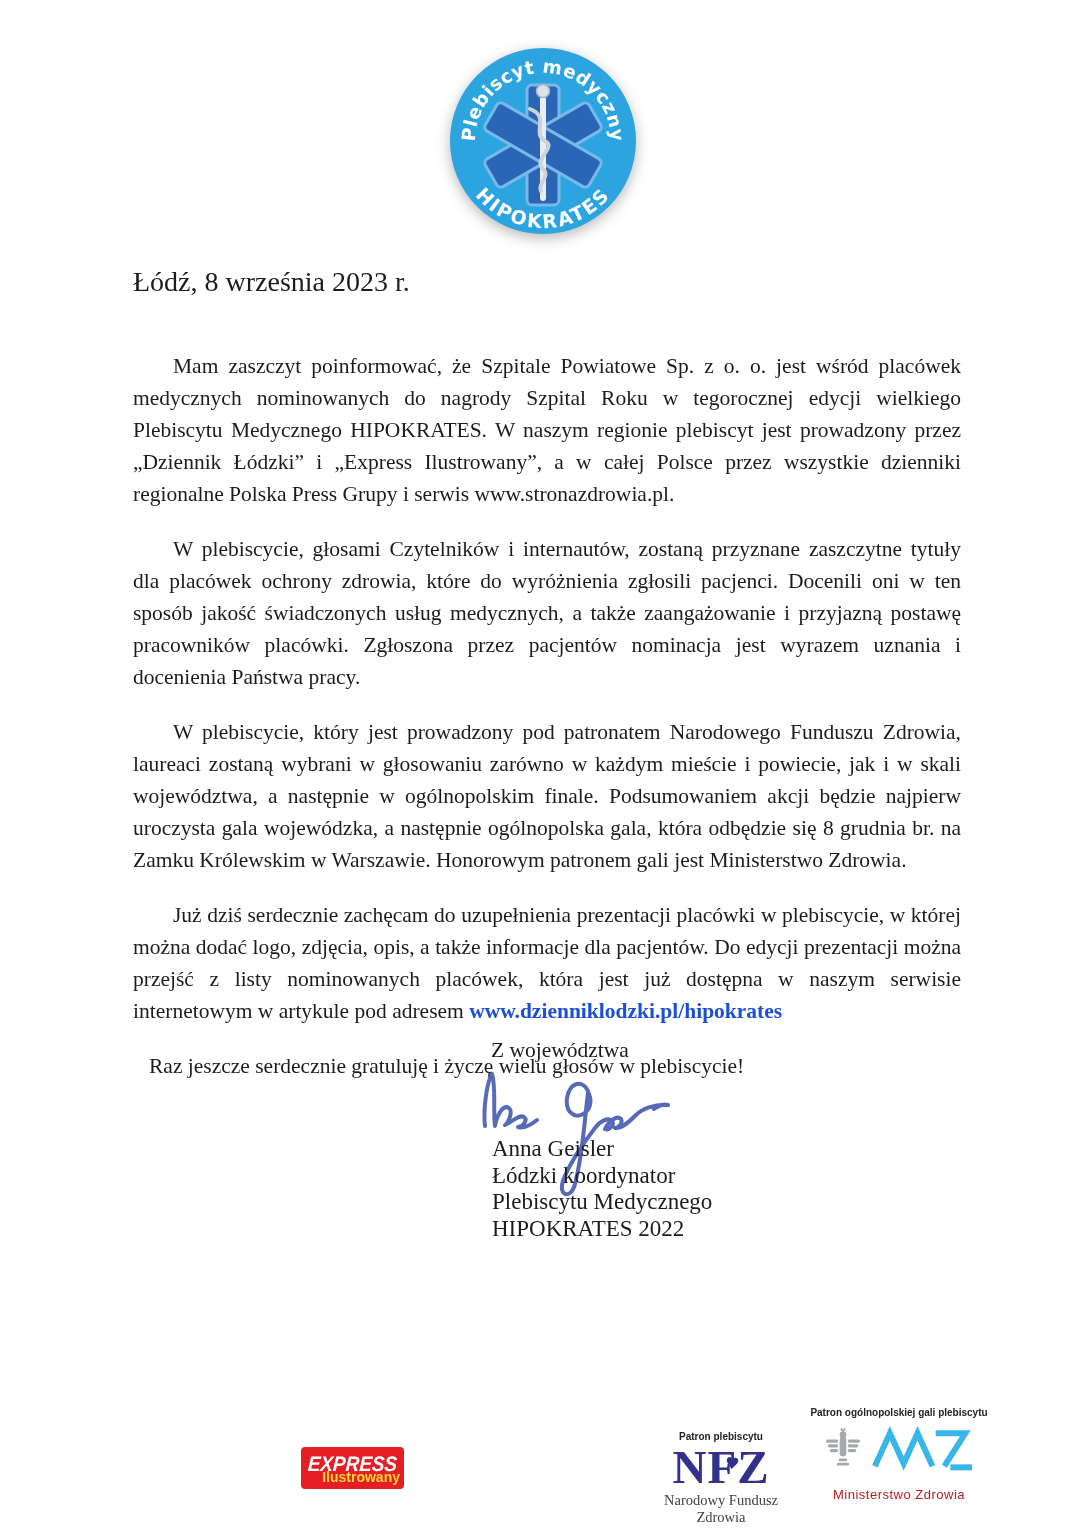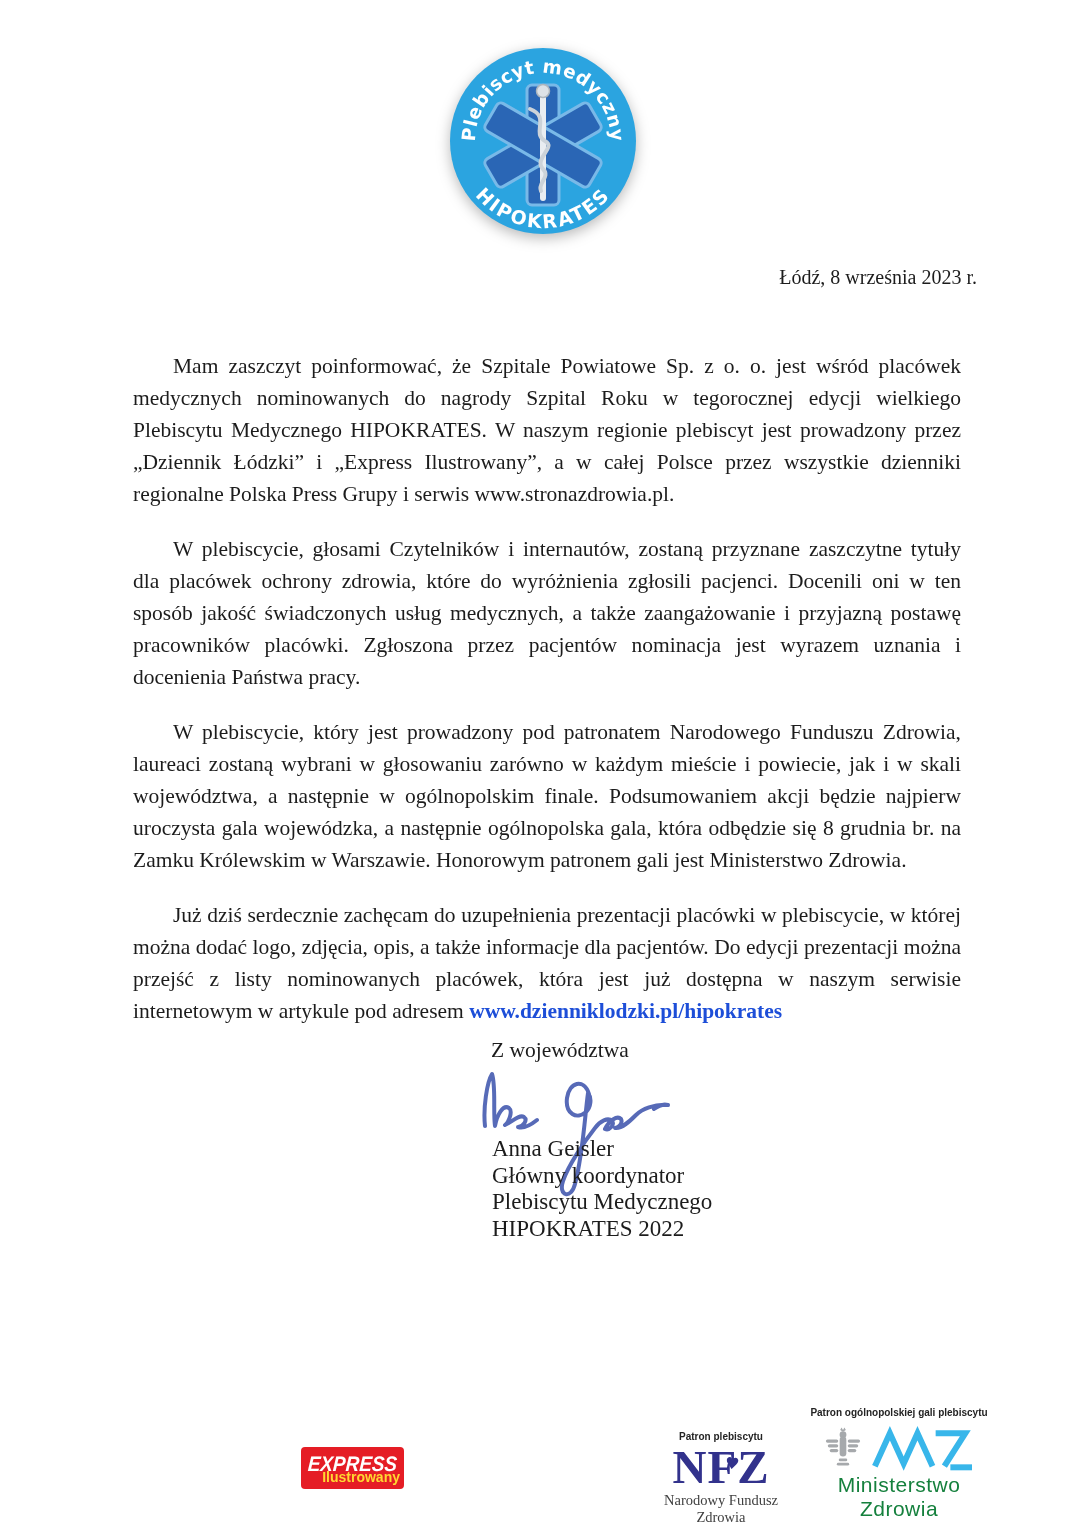--- a/index.html
+++ b/index.html
@@ -6,22 +6,22 @@
   .page{
     position:relative;width:1087px;height:1536px;background:#ffffff;overflow:hidden;
     font-family:"Liberation Serif","DejaVu Serif",serif;color:#1c1c1c;
   }
 
   
   .badge{position:absolute;left:448px;top:46px;width:190px;height:190px;
          filter:drop-shadow(0 4px 7px rgba(0,0,0,.28));}
 
   
-  .date{position:absolute;left:133px;top:266px;width:844px;text-align:right;
-        font-size:20px;}
+  .date{position:absolute;left:133px;top:266px;width:844px;text-align:left;
+        font-size:28px;}
 
   
   .body{position:absolute;left:133px;top:350px;width:828px;
         font-size:21.5px;line-height:32px;text-align:justify;}
   .body p{margin:0 0 23px 0;}
   .salutation{text-indent:0;text-align:left;margin-bottom:24px !important;}
   .para{text-indent:40px;}
   .closing{text-indent:16px;text-align:left;margin-top:0;}
   .link{color:#1d4ed8;font-weight:bold;text-decoration:none;cursor:pointer;}
 
@@ -53,22 +53,22 @@
   .nfz{position:absolute;left:645px;top:1407px;width:152px;text-align:center;margin-top:24px;}
   .nfz-abbr{position:relative;display:inline-block;margin-top:3px;
             font-family:"Liberation Serif",serif;font-weight:bold;font-size:47px;
             line-height:44px;color:#32328c;letter-spacing:1px;}
   .nfz-heart{position:absolute;left:54%;top:-3px;font-size:16px;color:#32328c;
              font-family:"DejaVu Sans",sans-serif;transform:rotate(6deg);}
   .nfz-name{font-family:"Liberation Serif",serif;font-size:14.5px;color:#404040;margin-top:3px;}
 
   .mz{position:absolute;left:806px;top:1407px;width:186px;text-align:center;}
   .mz-row{display:flex;align-items:center;justify-content:center;gap:9px;margin-top:7px;height:46px;}
-  .mz-name{font-family:"Liberation Sans","DejaVu Sans",sans-serif;font-size:21px;
-           color:#15803d;letter-spacing:.5px;margin-top:2px;}
+  .mz-name{font-family:"Liberation Sans","DejaVu Sans",sans-serif;font-size:13px;
+           color:#b91c1c;letter-spacing:.5px;margin-top:16px;}
 </style>
 </head>
 <body>
 
 <div class="page">
 
   <svg class="badge" viewBox="0 0 190 190">
     <defs>
       <path id="arcTop" d="M 27,95 A 68,68 0 0 1 163,95"></path>
       <path id="arcBot" d="M 8,95 A 87,87 0 0 0 182,95"></path>
@@ -97,34 +97,35 @@
     </text>
   </svg>
 
   <div class="date">Łódź, 8 września 2023 r.</div>
 
   <div class="body">
     <p class="para">Mam zaszczyt poinformować, że Szpitale Powiatowe Sp. z o. o. jest wśród placówek medycznych nominowanych do nagrody Szpital Roku w tegorocznej edycji wielkiego Plebiscytu Medycznego HIPOKRATES. W naszym regionie plebiscyt jest prowadzony przez „Dziennik Łódzki” i „Express Ilustrowany”, a w całej Polsce przez wszystkie dzienniki regionalne Polska Press Grupy i serwis www.stronazdrowia.pl.</p>
     <p class="para">W plebiscycie, głosami Czytelników i internautów, zostaną przyznane zaszczytne tytuły dla placówek ochrony zdrowia, które do wyróżnienia zgłosili pacjenci. Docenili oni w ten sposób jakość świadczonych usług medycznych, a także zaangażowanie i przyjazną postawę pracowników placówki. Zgłoszona przez pacjentów nominacja jest wyrazem uznania i docenienia Państwa pracy.</p>
     <p class="para">W plebiscycie, który jest prowadzony pod patronatem Narodowego Funduszu Zdrowia, laureaci zostaną wybrani w głosowaniu zarówno w każdym mieście i powiecie, jak i w skali województwa, a następnie w ogólnopolskim finale. Podsumowaniem akcji będzie najpierw uroczysta gala wojewódzka, a następnie ogólnopolska gala, która odbędzie się 8 grudnia br. na Zamku Królewskim w Warszawie. Honorowym patronem gali jest Ministerstwo Zdrowia.</p>
     <p class="para"><span>Już dziś serdecznie zachęcam do uzupełnienia prezentacji placówki w plebiscycie, w której można dodać logo, zdjęcia, opis, a także informacje dla pacjentów. Do edycji prezentacji można przejść z listy nominowanych placówek, która jest już dostępna w naszym serwisie internetowym w artykule pod adresem </span><a class="link">www.dzienniklodzki.pl/hipokrates</a></p>
+    <p class="closing">Raz jeszcze serdecznie gratuluję i życzę wielu głosów w plebiscycie!</p>
   </div>
 
   <div class="valediction">Z województwa</div>
 
   <svg class="signature-svg" viewBox="0 0 210 150">
     <g fill="none" stroke="#4056ae" stroke-width="4" stroke-linecap="round" stroke-linejoin="round" opacity="0.88">
       <path d="M13,60 C11,42 15,16 20,8 C24,20 21,46 23,60 C25,49 31,38 37,42 C41,45 37,56 33,59 C40,56 47,48 52,51 C56,54 51,61 46,61 C52,63 60,58 65,54"></path>
       <path d="M117,28 C112,12 97,16 95,32 C93,48 105,54 114,46 C119,41 120,32 116,27 C113,48 111,88 103,118 C99,134 86,130 91,115 C96,100 112,76 123,62 C128,55 136,51 140,55 C143,59 137,65 133,63 C137,55 145,49 149,53 C151,57 147,62 143,62 C150,63 158,55 164,49 C170,43 182,38 196,39 C192,38 186,40 182,43"></path>
     </g>
   </svg>
 
   <div class="sig-block">
     <div>Anna Geisler</div>
-    <div>Główny koordynator</div>
+    <div>Łódzki koordynator</div>
     <div>Plebiscytu Medycznego</div>
     <div>HIPOKRATES 2022</div>
   </div>
 
 
   <div class="express">
     <div class="express-name">EXPRESS</div>
     <div class="express-sub">Ilustrowany</div>
   </div>
 

